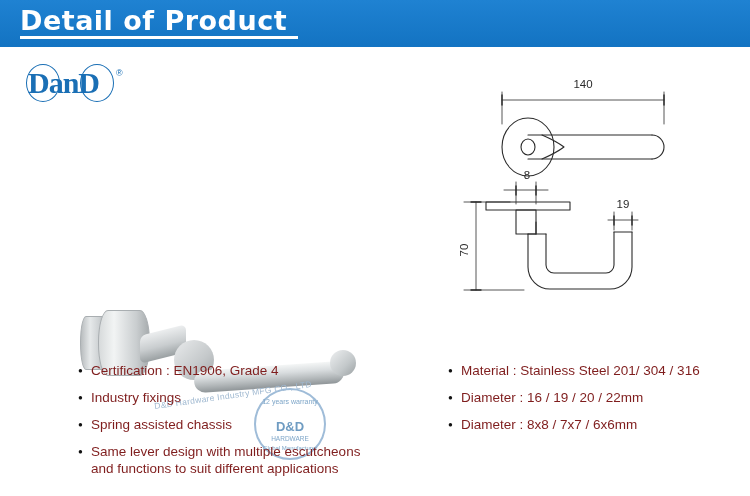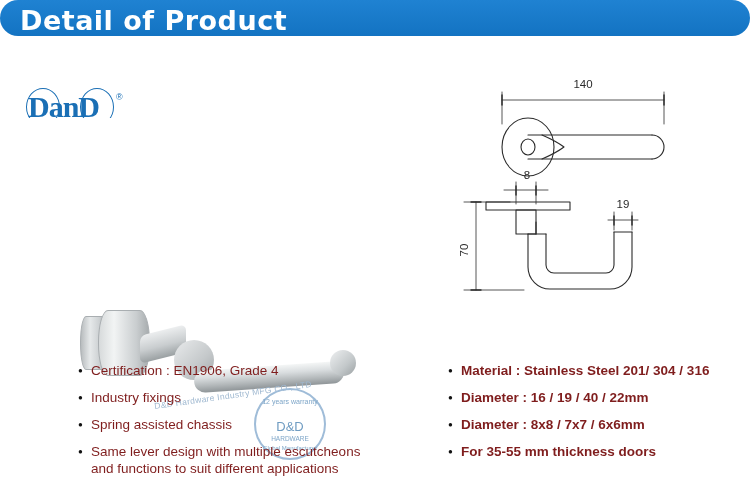--- a/index.html
+++ b/index.html
@@ -17,24 +17,23 @@
     width: 750px;
     height: 496px;
     background: #ffffff;
   }
 
   
   .header {
     position: absolute;
     left: 0; top: 0;
     width: 750px;
-    height: 36px;
+    height: 47px;
     background: #1878c8;
     background: linear-gradient(to bottom, #1f82d2 0%, #1373c2 100%);
-    border-radius: 21px;
   }
   .header-title {
     position: absolute;
     left: 20px;
     top: 5px;
     color: #ffffff;
     font-size: 27px;
     font-weight: bold;
     letter-spacing: 0.5px;
     font-family: "DejaVu Sans", sans-serif;
@@ -48,21 +47,20 @@
     background: #ffffff;
   }
 
   
   .logo {
     position: absolute;
     left: 24px;
     top: 62px;
     width: 130px;
     height: 46px;
-    margin-top: 24px;
   }
   .logo-text {
     position: absolute;
     left: 4px;
     top: 4px;
     font-size: 30px;
     font-weight: bold;
     color: #1a6fb5;
     font-family: "Liberation Serif", serif;
     letter-spacing: -1px;
@@ -174,21 +172,21 @@
     top: 270px;
     width: 72px;
     height: 72px;
     border-radius: 50%;
     border: 2px solid #9fbcd8;
     color: #7ea6c8;
     font-size: 7px;
     text-align: center;
   }
   .wm-seal .s1 { position: absolute; top: 8px;  left: 0; right: 0; font-size: 7px; }
-  .wm-seal .s2 { position: absolute; top: 29px; left: 0; right: 0; font-size: 13px; font-weight: normal; color:#6f9cc2; }
+  .wm-seal .s2 { position: absolute; top: 29px; left: 0; right: 0; font-size: 13px; font-weight: bold; color:#6f9cc2; }
   .wm-seal .s3 { position: absolute; top: 45px; left: 0; right: 0; font-size: 6.5px; }
   .wm-seal .s4 { position: absolute; top: 55px; left: 0; right: 0; font-size: 6px; }
 
   
   .drawing {
     position: absolute;
     left: 424px;
     top: 62px;
     width: 320px;
     height: 290px;
@@ -200,21 +198,20 @@
     position: absolute;
     left: 78px;
     top: 362px;
     width: 340px;
   }
   .specs-right {
     position: absolute;
     left: 448px;
     top: 362px;
     width: 300px;
-    font-weight: bold;
   }
   .spec-item {
     position: relative;
     font-size: 13.5px;
     color: #7f1d1d;
     line-height: 17px;
     margin-bottom: 10px;
     padding-left: 13px;
   }
   .spec-item::before {
@@ -334,18 +331,17 @@
     <div class="spec-item">Industry fixings</div>
     <div class="spec-item">Spring assisted chassis</div>
     <div class="spec-item">
       <span>Same lever design with multiple escutcheons</span>
       <span class="cont">and functions to suit different applications</span>
     </div>
   </div>
 
   <div class="specs-right">
     <div class="spec-item">Material : Stainless Steel 201/ 304 / 316</div>
-    <div class="spec-item">Diameter : ΀16 / ΀19 / ΀40 / ΀22mm</div>
+    <div class="spec-item">Diameter : ΀16 / ΀19 / ΀20 / ΀22mm</div>
     <div class="spec-item">Diameter : 8x8 / 7x7 / 6x6mm</div>
-    <div class="spec-item">For 35-55 mm thickness doors</div>
   </div>
 
 </div>
 
 </body></html>

